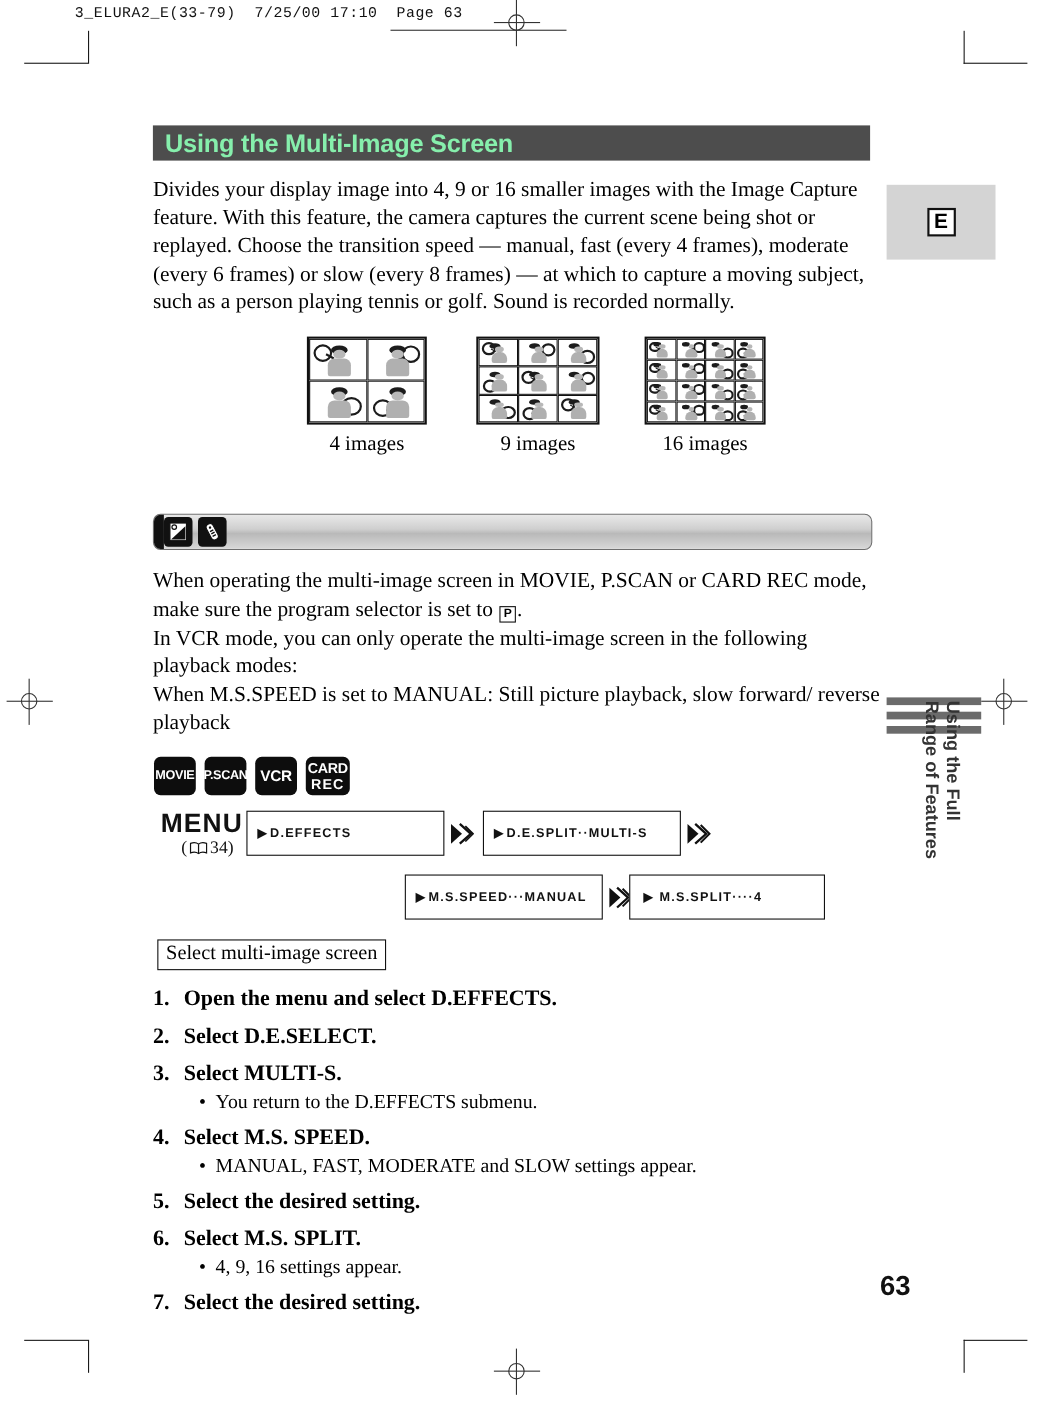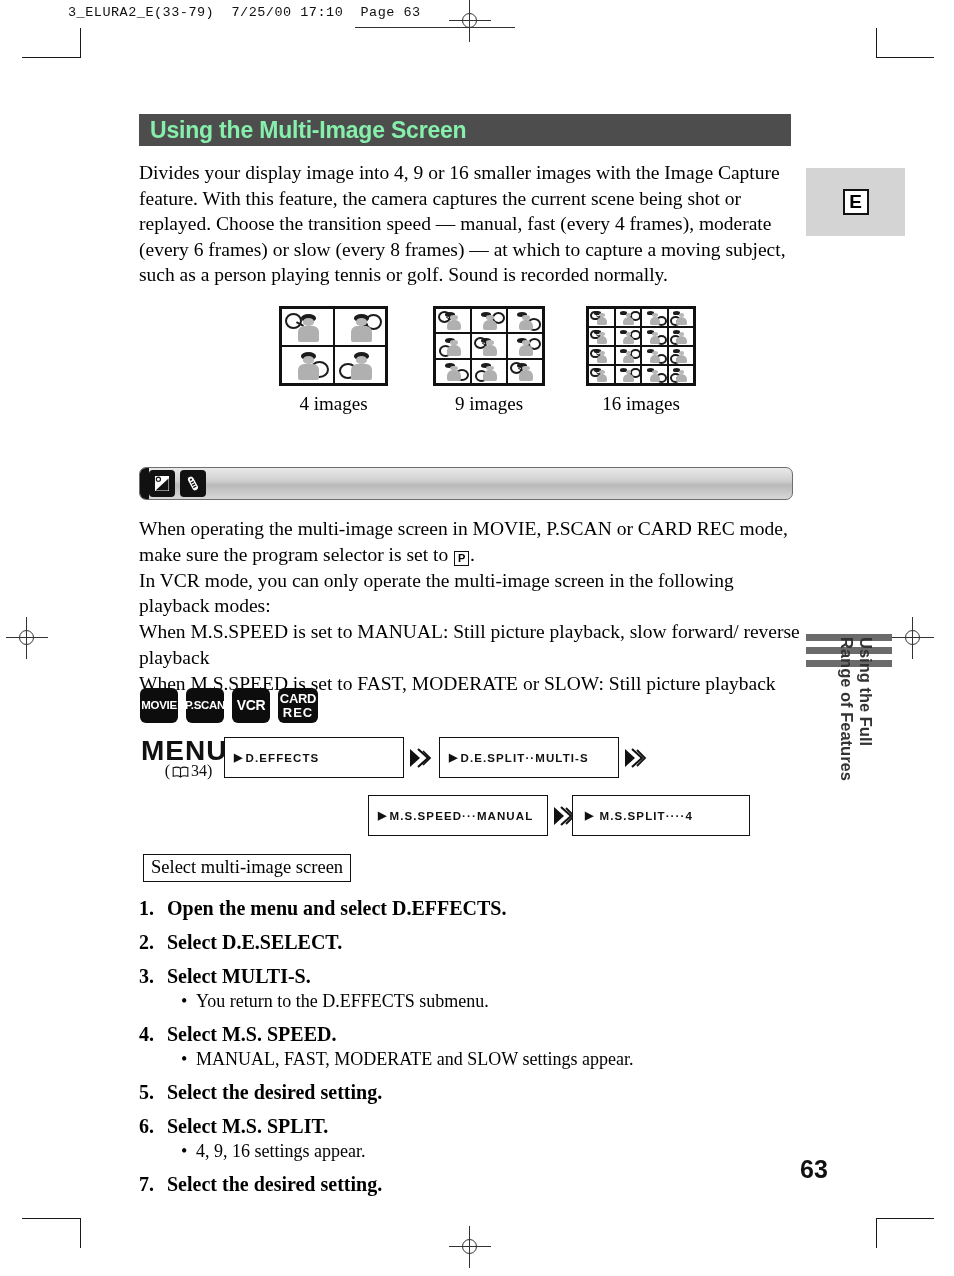--- a/index.html
+++ b/index.html
@@ -117,21 +117,21 @@
     font-family:"Liberation Sans", sans-serif; font-weight:bold;
     display:flex; flex-direction:column; align-items:center; justify-content:center;
     height:35px; box-sizing:border-box; letter-spacing:-0.3px;
   }
   .badge span { display:block; line-height:1.02; }
 
   
   .menu-flow { position:absolute; left:139px; top:733px; width:660px; height:115px; }
   .menu-word {
     position:absolute; left:2px; top:2px; width:85px; text-align:center;
-    font-family:"Liberation Sans", sans-serif; font-weight:bold; font-size:28px;
+    font-family:"Liberation Sans", sans-serif; font-weight:bold; font-size:24px;
     letter-spacing:1px; color:#111;
   }
   .menu-ref {
     position:absolute; left:2px; top:29px; width:95px; text-align:center;
     font-size:16px; color:#111; white-space:nowrap;
   }
   .book-ico { display:inline-block; vertical-align:-2px; margin:0 2px; }
   .mbox {
     position:absolute; border:1.5px solid #111; background:#fff; box-sizing:border-box;
     display:flex; align-items:center;
@@ -462,21 +462,20 @@
           </g>
         </svg>
       </div>
     </div>
   </div>
 
   <div class="body-text">
     <span>When operating the multi-image screen in MOVIE, P.SCAN or CARD REC mode, make sure the program selector is set to </span><span class="pbox">P</span><span>.</span><br>
     <span>In VCR mode, you can only operate the multi-image screen in the following playback modes:</span><br>
     <span>When M.S.SPEED is set to MANUAL: Still picture playback, slow forward/ reverse playback</span><br>
-    <span>When M.S.SPEED is set to FAST, MODERATE or SLOW: Still picture playback</span>
   </div>
 
   <div class="badges">
     <div class="badge" style="width:38px;font-size:11.5px;text-align:right;">
       <span>MOVIE</span>
     </div>
     <div class="badge" style="width:38px;font-size:11.5px;">
       <span>P.SCAN</span>
     </div>
     <div class="badge" style="width:38px;font-size:14px;">

